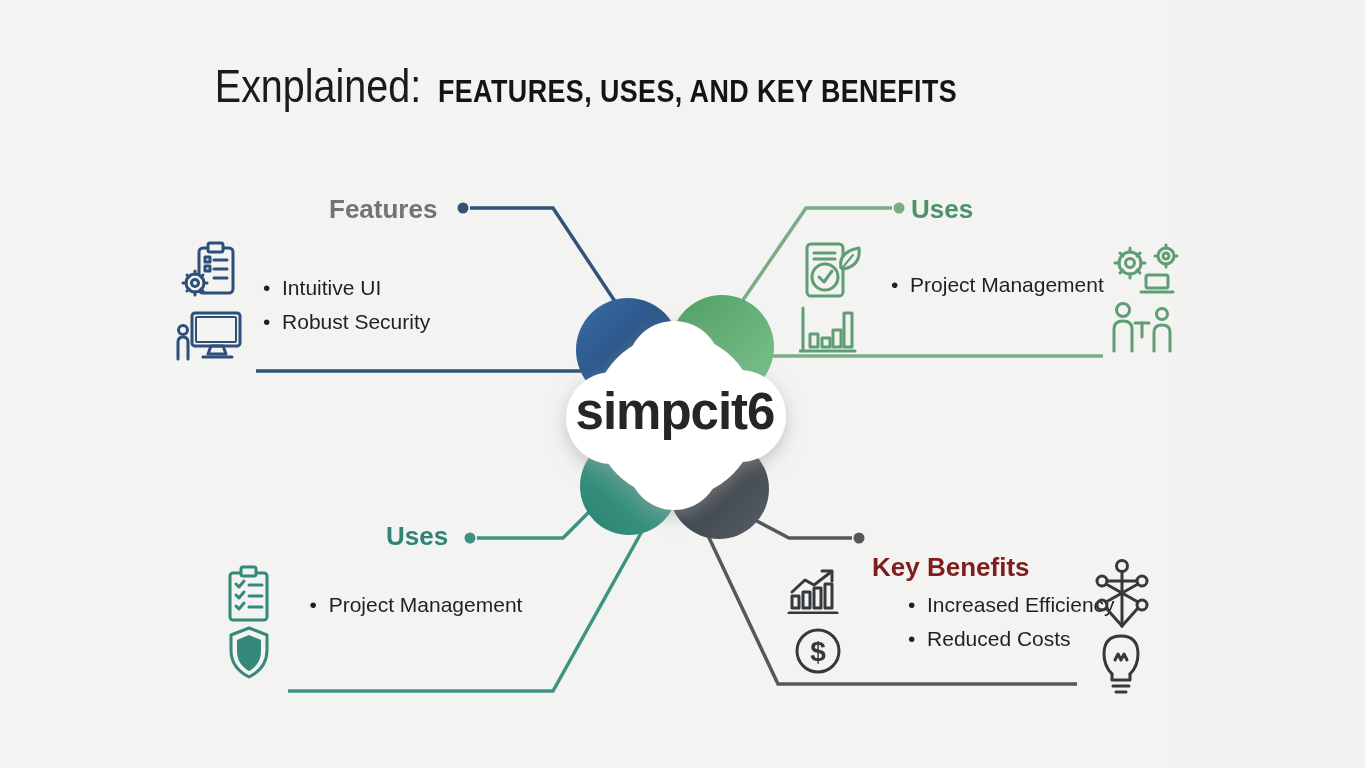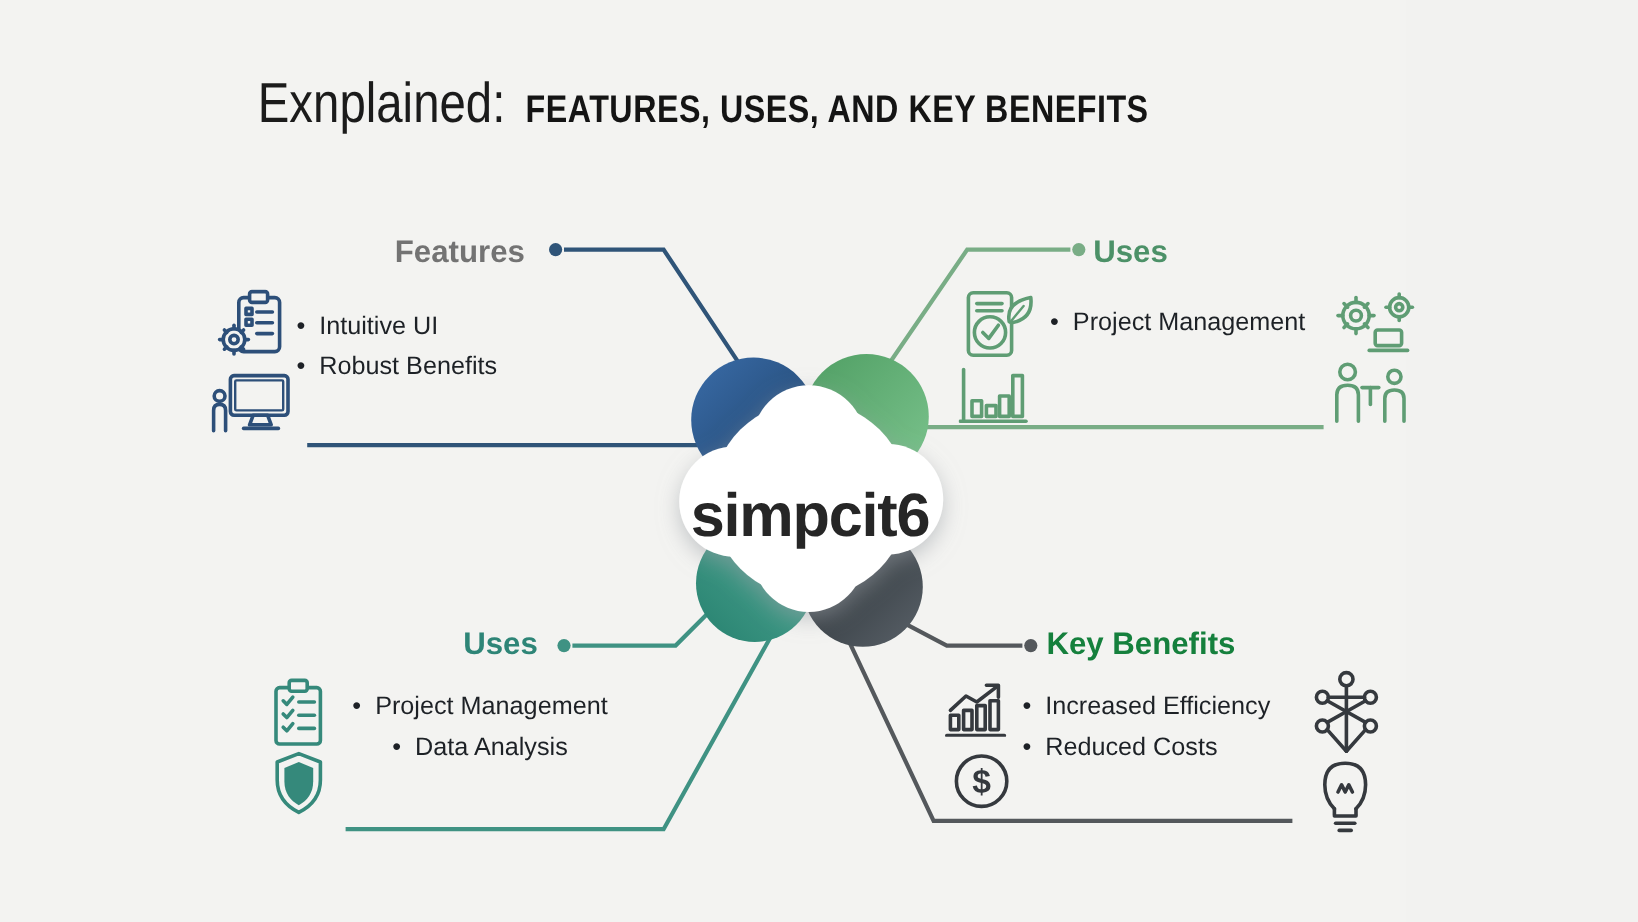--- a/index.html
+++ b/index.html
@@ -20,39 +20,39 @@
   }
   .header .script{font-size:47px;font-weight:400;color:#1b1b1b;letter-spacing:0px;}
   .header .caps{font-size:32px;font-weight:600;color:#141414;letter-spacing:0.5px;}
 
   
   svg.lines{position:absolute;left:0;top:0;width:1365px;height:768px;}
 
   
   .centerwrap{position:absolute;left:480px;top:260px;width:400px;height:330px;}
   .logo-text{
-    position:absolute;left:545px;top:400px;width:260px;
+    position:absolute;left:545px;top:382px;width:260px;
     text-align:center;font-size:51px;font-weight:700;color:#262626;
     letter-spacing:-1px;
   }
 
   
   .sec-title{position:absolute;font-size:26px;font-weight:700;white-space:nowrap;}
   .t-features{left:329px;top:194px;color:#737373;}
   .t-uses-top{left:911px;top:194px;color:#4c9168;}
   .t-uses-bottom{left:386px;top:521px;color:#2e8577;}
-  .t-benefits{left:872px;top:521px;color:#15803d;}
-
-  ul.blist{list-style:none;margin:0;padding:0;position:absolute;font-size:21px;color:#1d2126;}
+  .t-benefits{left:872px;top:552px;color:#7f1d1d;}
+
+  ul.blist{list-style:none;margin:16px;padding:0;position:absolute;font-size:21px;color:#1d2126;}
   ul.blist li{line-height:34px;white-space:nowrap;}
   ul.blist li::before{content:"\2022\00a0\00a0";color:#1d2126;}
   .l-features{left:247px;top:255px;}
   .l-uses-top{left:875px;top:252px;}
   .l-uses-bottom{left:280px;top:572px;width:240px;text-align:center;}
-  .l-benefits{left:852px;top:572px;}
+  .l-benefits{left:892px;top:572px;}
 
   .icon{position:absolute;}
   .icon svg{display:block;}
 </style>
 </head>
 <body>
 
 <div class="canvas">
 
   <div class="header">
@@ -123,21 +123,21 @@
         <circle cx="612" cy="418" r="46"></circle>
         <circle cx="740" cy="416" r="46"></circle>
       </g>
     </svg>
   </div>
   <div class="logo-text">simpcit6</div>
 
   <div class="sec-title t-features">Features</div>
   <ul class="blist l-features">
     <li>Intuitive UI</li>
-    <li>Robust Benefits</li>
+    <li>Robust Security</li>
   </ul>
   <div class="icon" style="left:181px;top:241px;">
     <svg width="58" height="60" viewBox="0 0 58 60" fill="none" stroke="#2d4f79" stroke-width="3" stroke-linecap="round" stroke-linejoin="round">
       <rect x="18" y="7" width="34" height="45" rx="4"></rect>
       <rect x="27" y="2" width="15" height="9" rx="2" fill="#f3f3f1"></rect>
       <line x1="33" y1="19" x2="46" y2="19"></line>
         <rect x="24" y="16" width="5" height="5"></rect>
       <line x1="33" y1="28" x2="46" y2="28"></line>
         <rect x="24" y="25" width="5" height="5"></rect>
       <line x1="33" y1="37" x2="46" y2="37"></line>
@@ -220,21 +220,20 @@
       <circle cx="52" cy="13" r="5.5"></circle>
       <path d="M44 50 V31 q0-7 8-7 q8 0 8 7 V50"></path>
       <line x1="25" y1="22" x2="39" y2="22"></line>
       <line x1="32" y1="22" x2="32" y2="36"></line>
     </svg>
   </div>
 
   <div class="sec-title t-uses-bottom">Uses</div>
   <ul class="blist l-uses-bottom">
     <li>Project Management</li>
-    <li>Data Analysis</li>
   </ul>
   <div class="icon" style="left:226px;top:565px;">
     <svg width="46" height="58" viewBox="0 0 46 58" fill="none" stroke="#35897b" stroke-width="3" stroke-linecap="round" stroke-linejoin="round">
       <rect x="4" y="8" width="37" height="47" rx="3"></rect>
       <rect x="15" y="2" width="15" height="9" rx="2" fill="#f3f3f1"></rect>
       <polyline points="10,19 13,22 18,16"></polyline>
         <line x1="23" y1="20" x2="36" y2="20"></line>
       <polyline points="10,30 13,33 18,27"></polyline>
         <line x1="23" y1="31" x2="36" y2="31"></line>
       <polyline points="10,41 13,44 18,38"></polyline>

